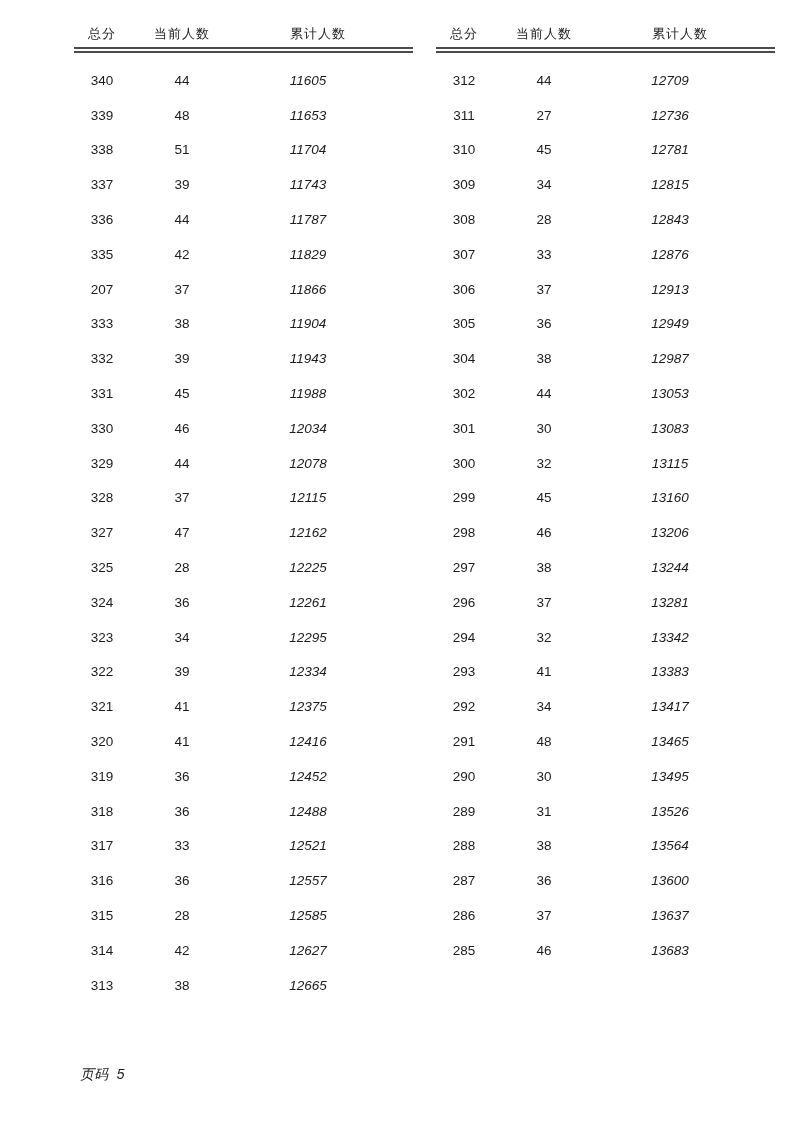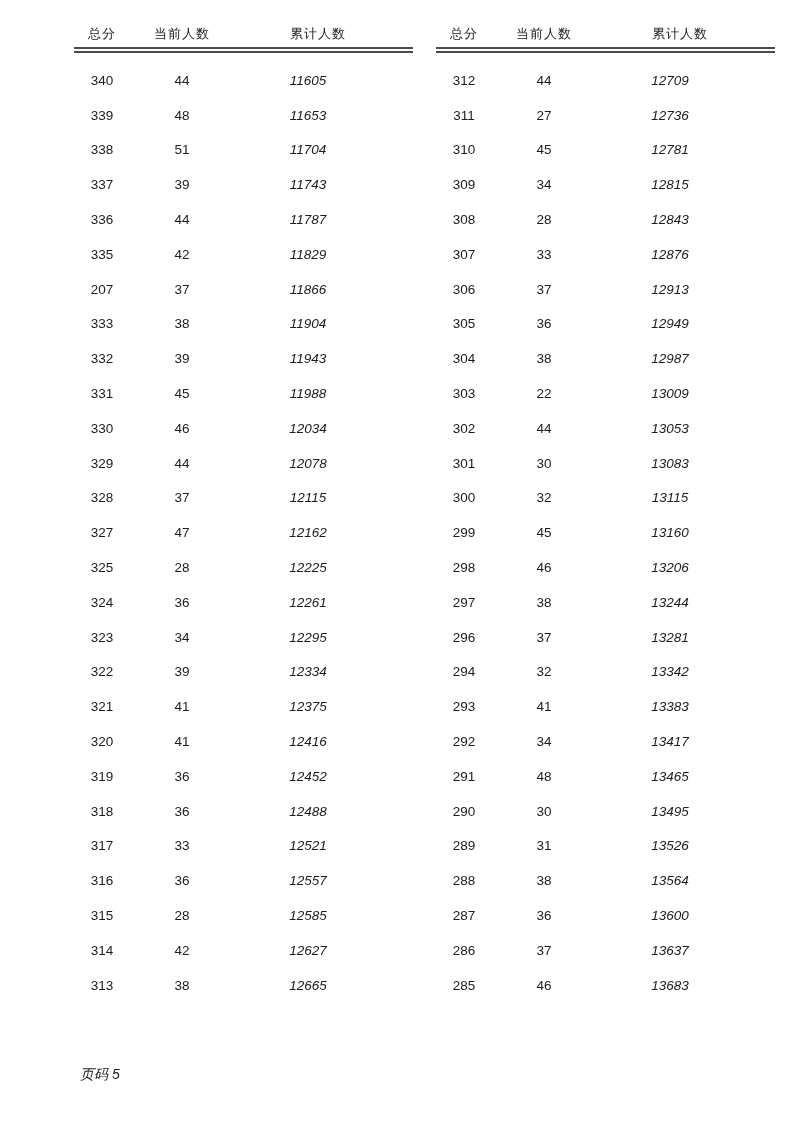--- a/index.html
+++ b/index.html
@@ -60,21 +60,21 @@
   }
   .cell.c2 {
     
     transform: translateX(-10px);
     font-style: italic;
   }
   .page-footer {
     position: absolute;
     left: 80px;
     top: 1066px;
-    font-family: Liberation Sans, sans-serif;
+    font-family: Liberation Mono, monospace;
     font-style: italic;
     font-size: 14px;
     color: var(--text, #1c1c1c);
   }
 </style>
 </head>
 <body>
 
 <div class="page" style="--bg: #ffffff; --text: #1c1c1c; --rule: #4a4a4a;">
 
@@ -273,25 +273,20 @@
             <span class="cell c0">305</span>
             <span class="cell c1">36</span>
             <span class="cell c2">12949</span>
           </div>
           <div class="row">
             <span class="cell c0">304</span>
             <span class="cell c1">38</span>
             <span class="cell c2">12987</span>
           </div>
           <div class="row">
-            <span class="cell c0">303</span>
-            <span class="cell c1">22</span>
-            <span class="cell c2">13009</span>
-          </div>
-          <div class="row">
             <span class="cell c0">302</span>
             <span class="cell c1">44</span>
             <span class="cell c2">13053</span>
           </div>
           <div class="row">
             <span class="cell c0">301</span>
             <span class="cell c1">30</span>
             <span class="cell c2">13083</span>
           </div>
           <div class="row">

